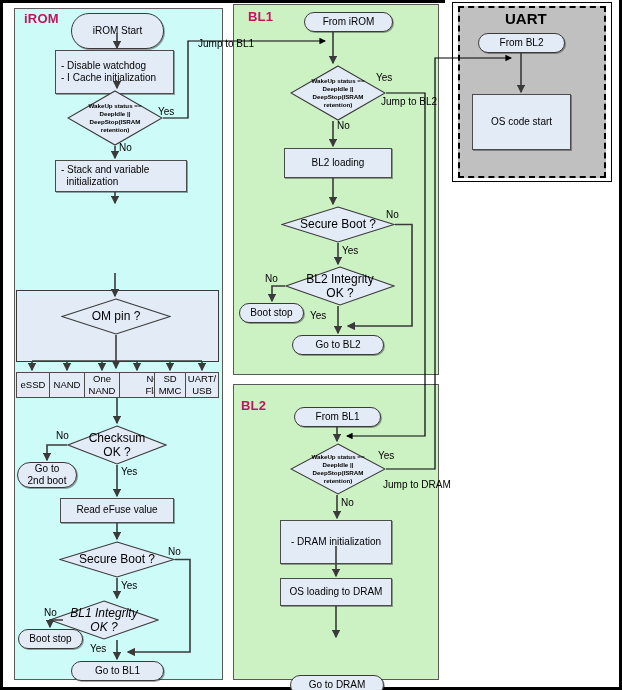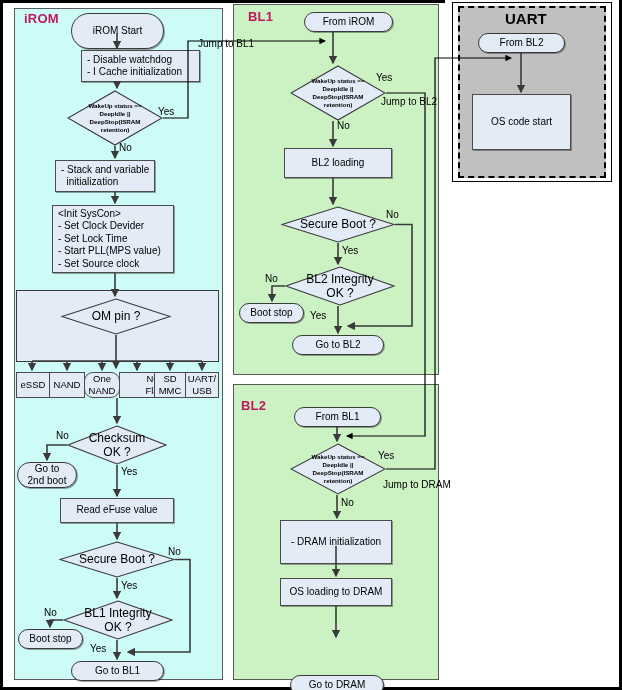--- a/index.html
+++ b/index.html
@@ -72,52 +72,47 @@
   <div class="lane-title" style="left:241px;top:398px;">BL2</div>
 
   <div class="dram-white" style="left:452px;top:2px;width:160px;height:180px;"></div>
   <div class="dram-panel" style="left:458px;top:6px;width:148px;height:172px;"></div>
   <div class="dram-title" style="left:505px;top:10px;">UART</div>
 
   <div class="ompanel" style="left:16px;top:290px;width:203px;height:72px;"></div>
 
   <div class="node term" style="left:71px;top:13px;width:93px;height:36px;">iROM Start</div>
 
-  <div class="node proc left" style="left:55px;top:50px;width:119px;height:32px;white-space:pre;margin-left:26px;">- Disable watchdog
+  <div class="node proc left" style="left:55px;top:50px;width:119px;height:44px;white-space:pre;">- Disable watchdog
 - I Cache initialization</div>
 
   <div class="diamond" style="left:67px;top:90px;width:96px;height:56px;">
     <svg width="96" height="56">
         <polygon points="48,1 95,28 48,55 1,28" fill="#e3ebf7" stroke="#3a3a3a" stroke-width="1.1"></polygon>
       </svg>
     <div class="dtext tiny" style="white-space:pre;">WakeUp status ==
 DeepIdle ||
 DeepStop(ISRAM
 retention)</div>
   </div>
 
-  <div class="node proc left" style="left:55px;top:160px;width:100px;height:32px;white-space:pre;">- Stack and variable
+  <div class="node proc left" style="left:55px;top:160px;width:132px;height:32px;white-space:pre;">- Stack and variable
   initialization</div>
 
-  <div class="node proc left" style="left:52px;top:205px;width:122px;height:68px;white-space:pre;">&lt;Init SysCon&gt;
-- Set Clock Devider
-- Set Lock Time
-- Start PLL(MPS value)
-- Set Source clock</div>
 
   <div class="diamond" style="left:61px;top:298px;width:110px;height:37px;">
     <svg width="110" height="37">
         <polygon points="55,1 109,18.5 55,36 1,18.5" fill="#e3ebf7" stroke="#3a3a3a" stroke-width="1.1"></polygon>
       </svg>
     <div class="dtext norm">OM pin ?</div>
   </div>
 
   <div class="node small" style="left:16px;top:372px;width:34px;height:26px;white-space:pre;text-align:center;">eSSD</div>
   <div class="node small" style="left:49px;top:372px;width:36px;height:26px;white-space:pre;">NAND</div>
-  <div class="node small" style="left:84px;top:372px;width:36px;height:26px;white-space:pre;border-radius:9px;">One
+  <div class="node small" style="left:84px;top:372px;width:36px;height:26px;white-space:pre;">One
 NAND</div>
   <div class="node small" style="left:119px;top:372px;width:36px;height:26px;white-space:pre;padding-left:37px;">NOR
 Flash</div>
   <div class="node small" style="left:154px;top:372px;width:32px;height:26px;white-space:pre;">SD
 MMC</div>
   <div class="node small" style="left:185px;top:372px;width:34px;height:26px;white-space:pre;">UART/
 USB</div>
 
   <div class="diamond" style="left:67px;top:425px;width:100px;height:40px;">
     <svg width="100" height="40">
@@ -132,21 +127,21 @@
 
   <div class="node proc" style="left:60px;top:498px;width:114px;height:25px;">Read eFuse value</div>
 
   <div class="diamond" style="left:59px;top:541px;width:116px;height:37px;">
     <svg width="116" height="37">
         <polygon points="58,1 115,18.5 58,36 1,18.5" fill="#e3ebf7" stroke="#3a3a3a" stroke-width="1.1"></polygon>
       </svg>
     <div class="dtext norm">Secure Boot ?</div>
   </div>
 
-  <div class="diamond" style="left:63px;top:600px;width:110px;height:40px;">
+  <div class="diamond" style="left:49px;top:600px;width:110px;height:40px;font-style:italic;">
     <svg width="110" height="40">
         <polygon points="55,1 109,20 55,39 1,20" fill="#e3ebf7" stroke="#3a3a3a" stroke-width="1.1"></polygon>
       </svg>
     <div class="dtext norm" style="white-space:pre;">BL1 Integrity
 OK ?</div>
   </div>
 
   <div class="node term" style="left:18px;top:629px;width:65px;height:20px;">Boot stop</div>
 
   <div class="node term" style="left:71px;top:661px;width:93px;height:20px;">Go to BL1</div>

